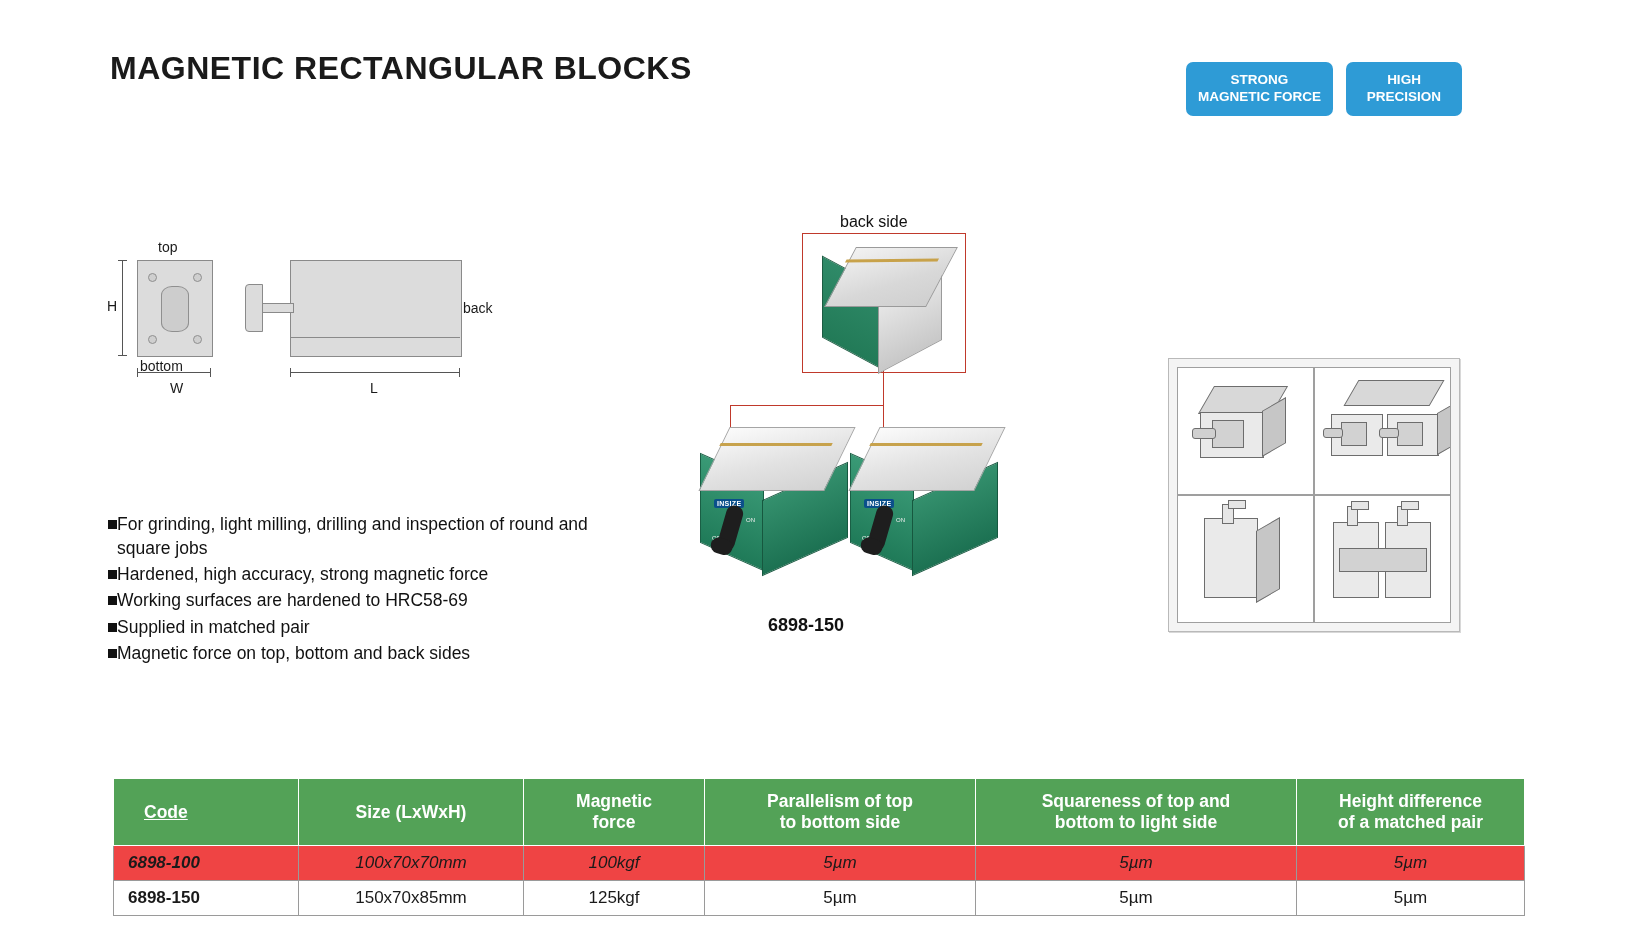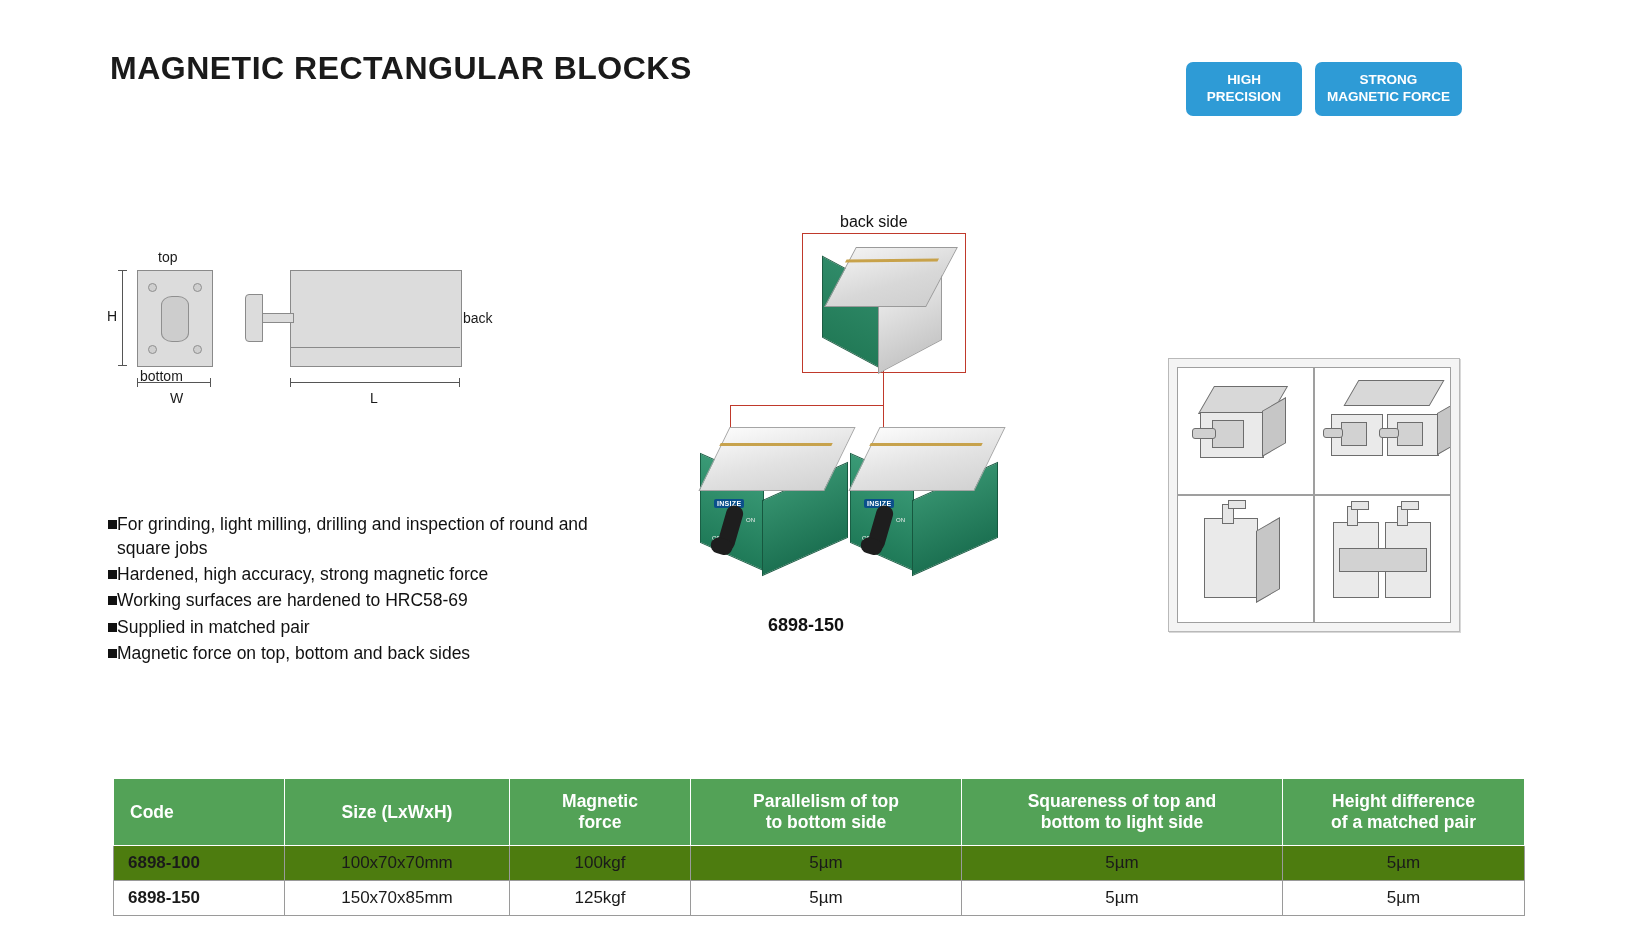--- a/index.html
+++ b/index.html
@@ -46,21 +46,21 @@
     padding: 10px 12px;
     line-height: 1.25;
     white-space: pre-line;
     min-width: 92px;
   }
 
   
   .drawing {
     position: absolute;
     left: 100px;
-    top: 242px;
+    top: 232px;
     width: 420px;
     height: 180px;
   }
   .dw-label {
     position: absolute;
     font-size: 14px;
     color: #1a1a1a;
   }
   .face-plate {
     position: absolute;
@@ -399,47 +399,49 @@
     font-weight: bold;
     font-size: 17.5px;
     line-height: 1.2;
     padding: 12px 6px;
     border: 1px solid #ffffff;
     text-align: center;
     vertical-align: middle;
   }
   table.spec th.code-col {
     text-align: left;
-    padding-left: 16px;
+    padding-left: 30px;
+    text-decoration: underline;
   }
   table.spec td {
     border: 1px solid #9a9a9a;
     padding: 7px 6px;
     text-align: center;
     color: #1a1a1a;
   }
   table.spec td.code-col {
     text-align: left;
     padding-left: 14px;
     font-weight: bold;
   }
   table.spec tr.alt td {
-    background: #4d7c0f;
+    background: #ef4444;
+    font-style: italic;
   }
 </style>
 </head>
 <body>
 
 <div class="page-title">MAGNETIC RECTANGULAR BLOCKS</div>
 
 <div class="badges">
+  <div class="badge">STRONG
+MAGNETIC FORCE</div>
   <div class="badge">HIGH
 PRECISION</div>
-  <div class="badge">STRONG
-MAGNETIC FORCE</div>
 </div>
 
 <div class="drawing">
   <div class="dw-label" style="left:58px; top:7px;">top</div>
   <div class="dw-label" style="left:40px; top:126px;">bottom</div>
   <div class="dw-label" style="left:363px; top:68px;">back</div>
   <div class="dw-label" style="left:7px; top:66px;">H</div>
   <div class="dw-label" style="left:70px; top:148px;">W</div>
   <div class="dw-label" style="left:270px; top:148px;">L</div>
 

